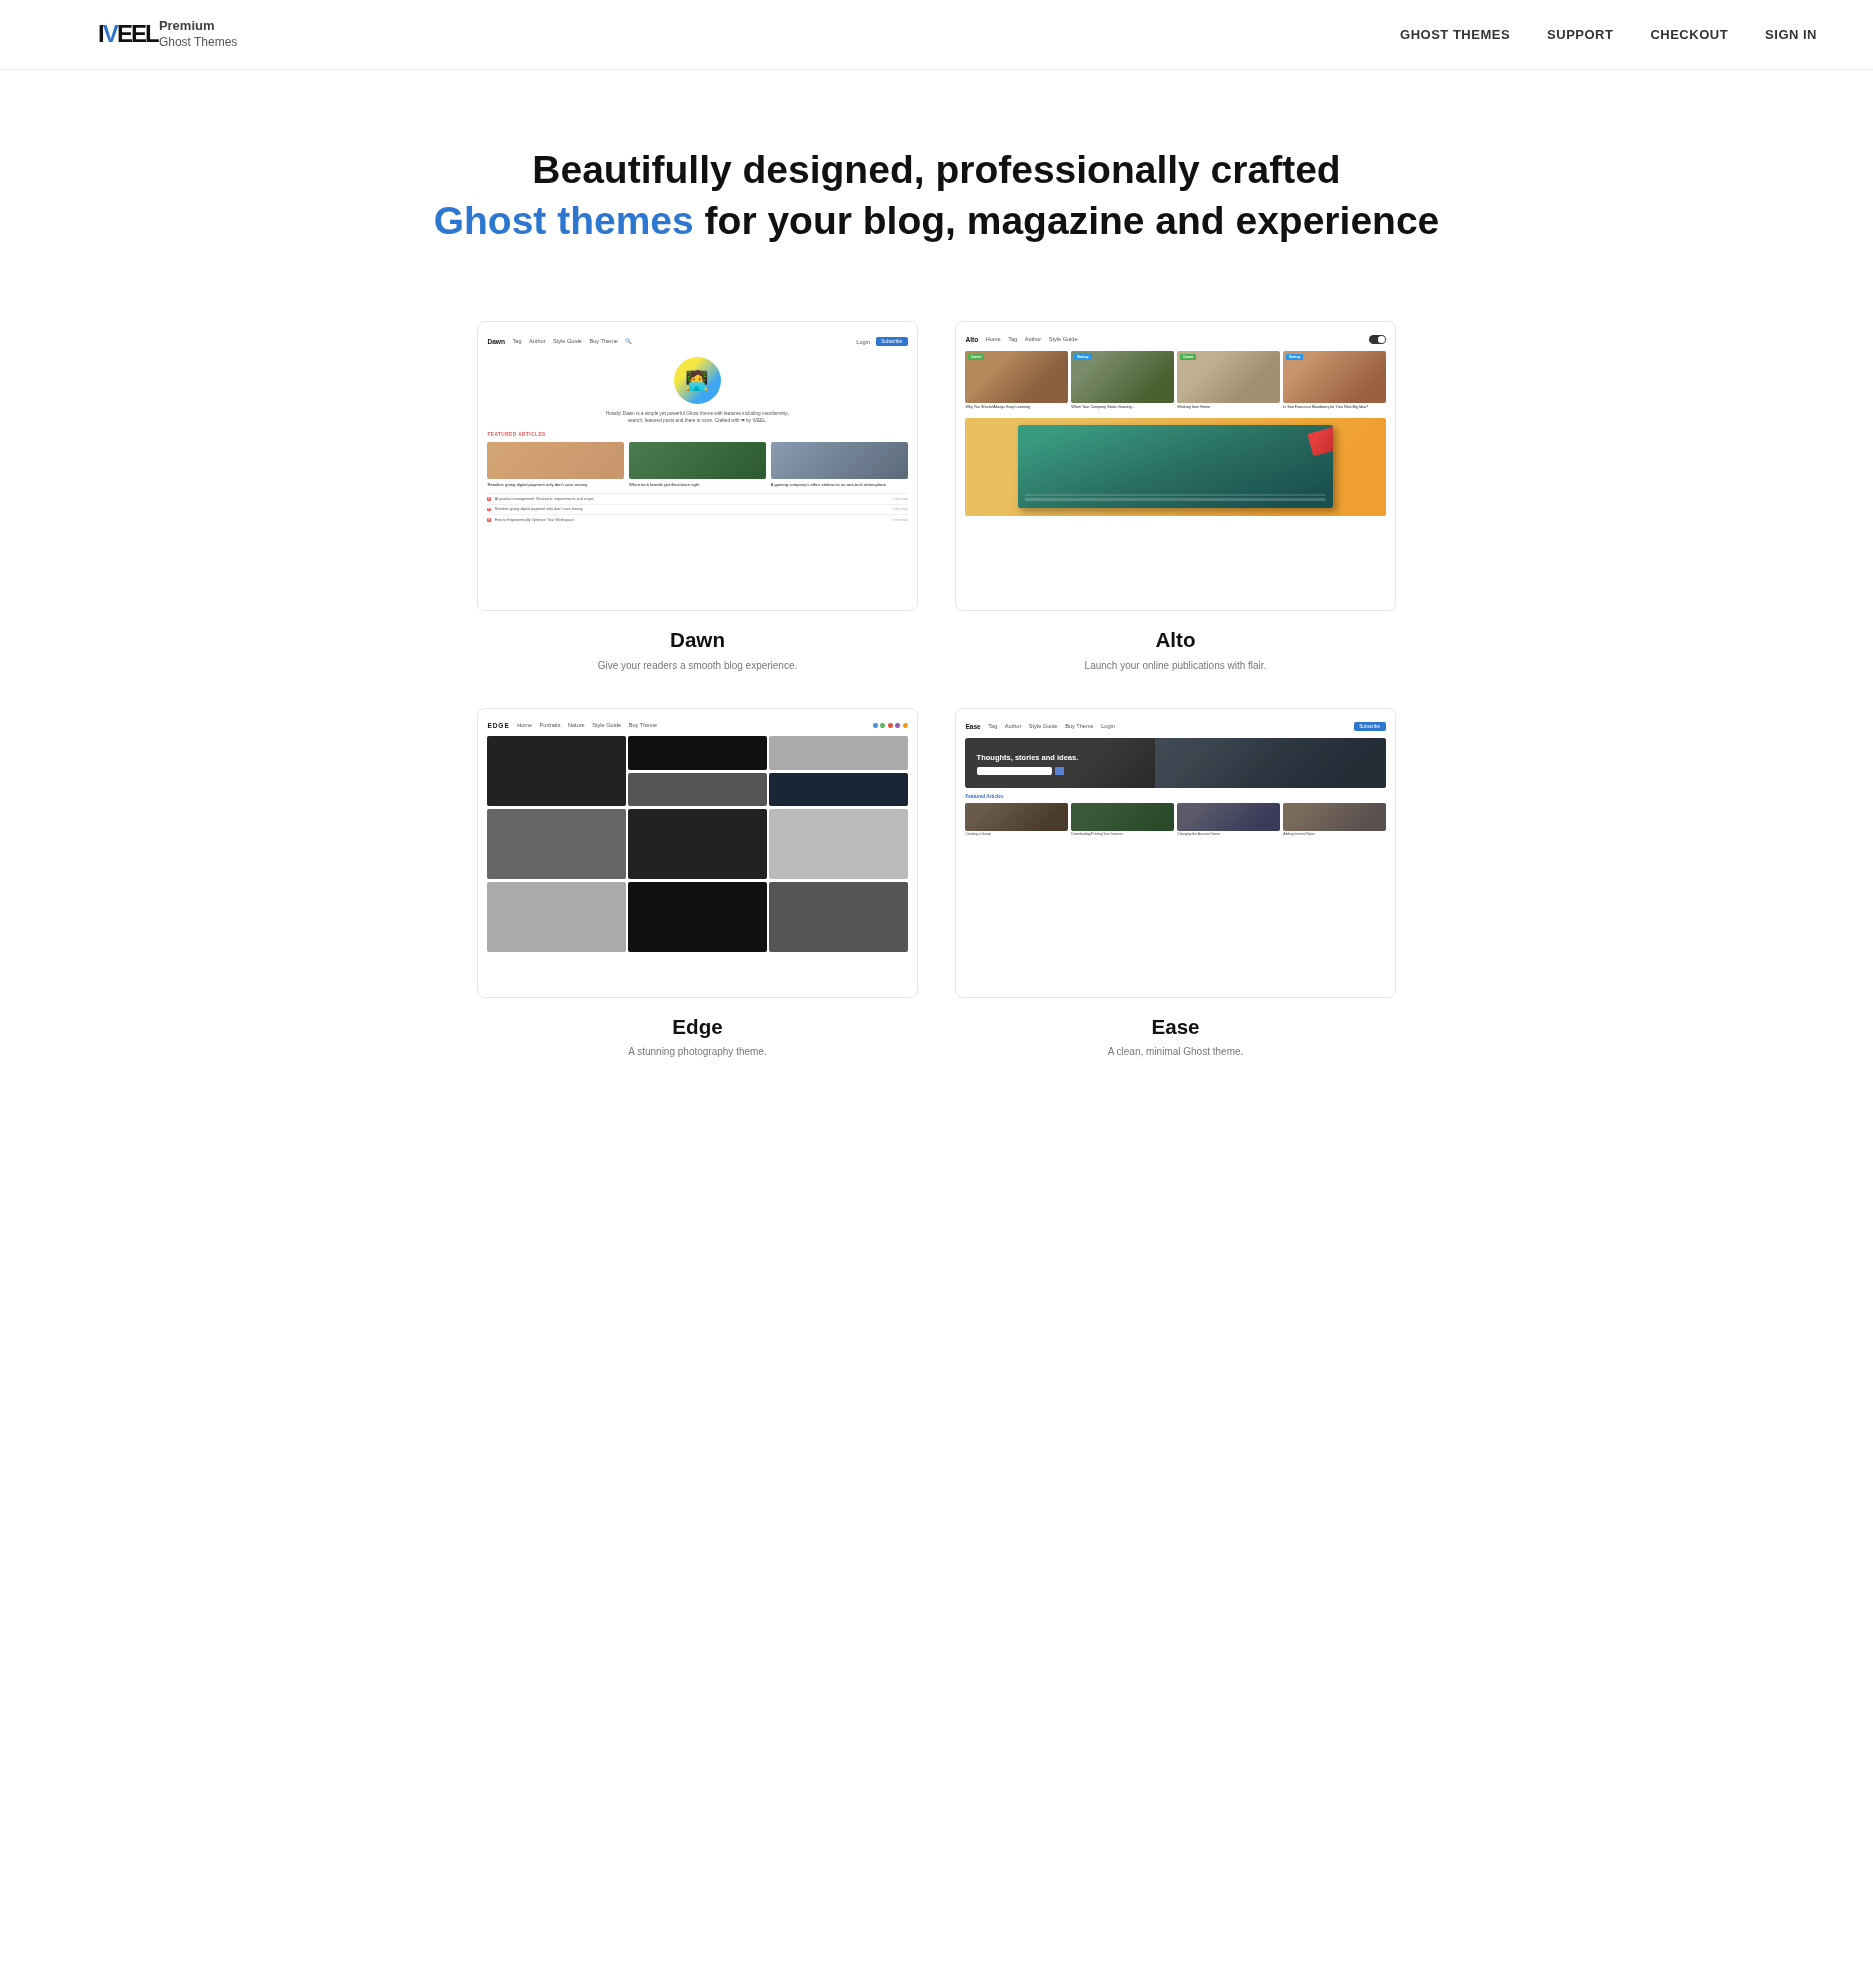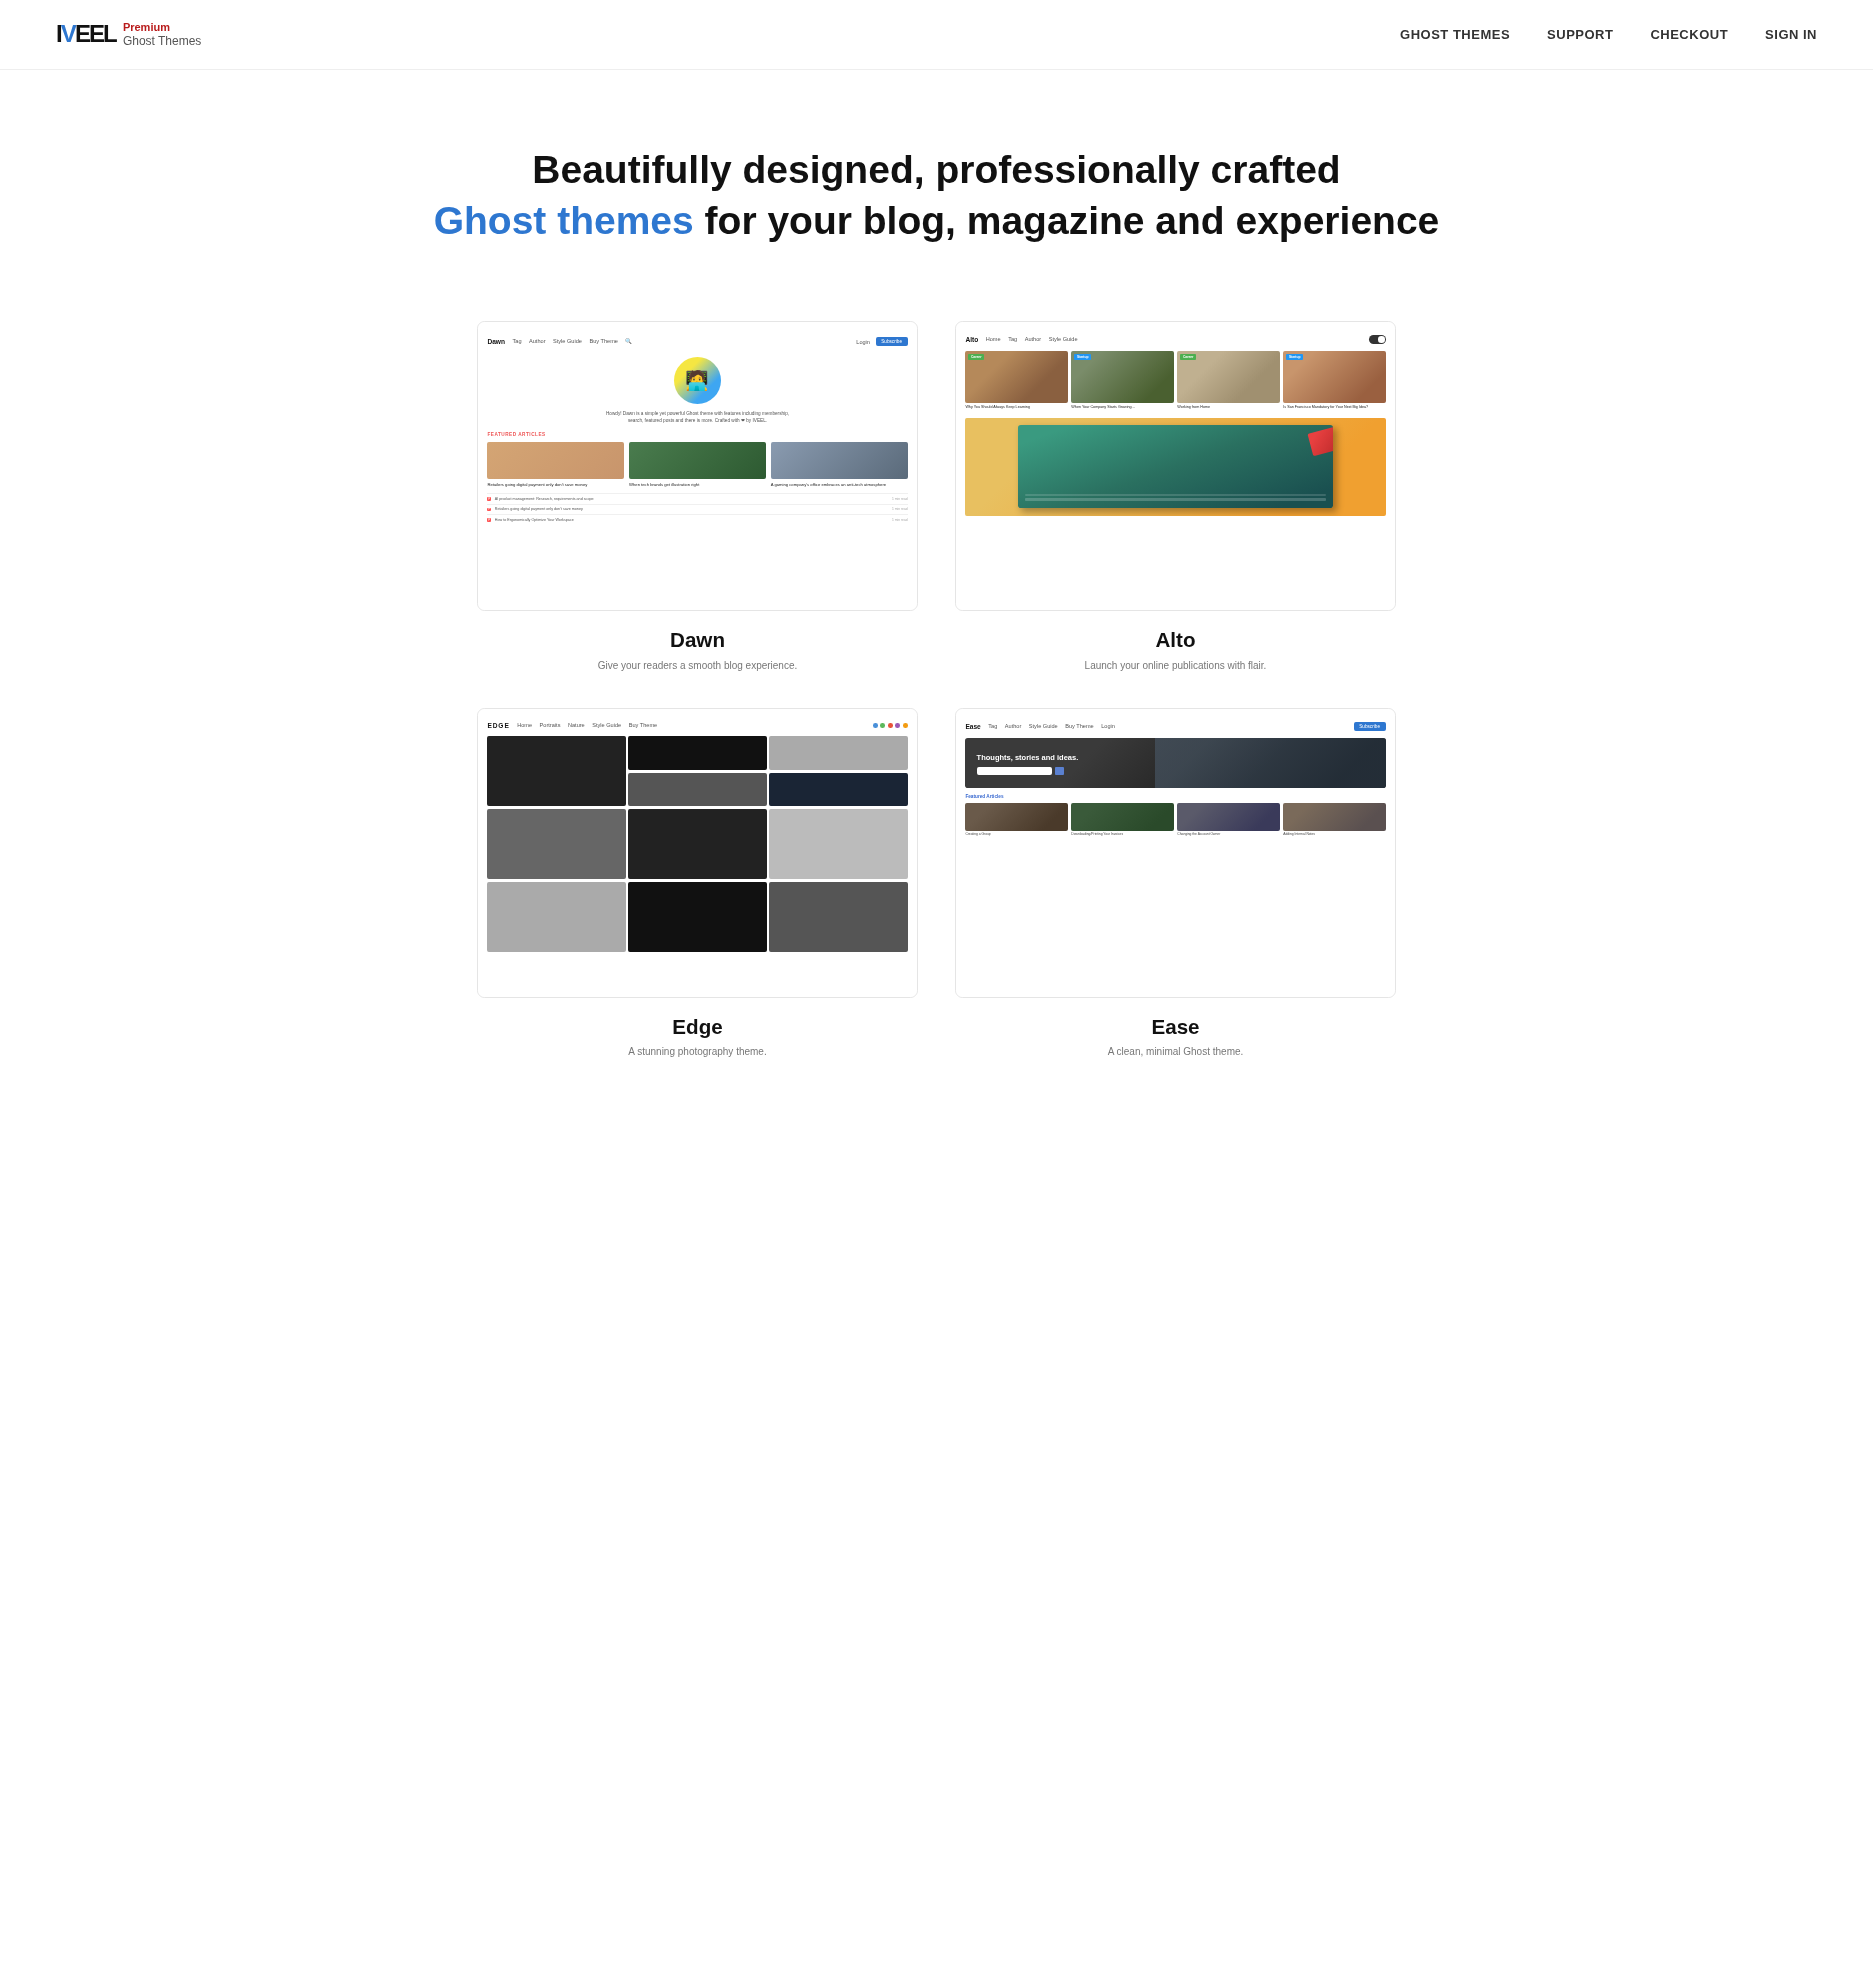--- a/index.html
+++ b/index.html
@@ -10,33 +10,34 @@
       display: flex;
       align-items: center;
       justify-content: space-between;
       padding: 0 56px;
       height: 70px;
       border-bottom: 0.9px solid #eee;
     }
     .logo-area {
       display: flex;
       align-items: center;
-      gap: 7px;
+      gap: 1px;
       text-decoration: none;
       color: inherit;
+      margin-left: 42px;
     }
     .logo-mark {
       font-size: 24px;
       font-weight: 900;
       letter-spacing: -1.9px;
       color: #111;
     }
     .logo-mark span { color: #2e77d0; }
     .logo-text { font-size: 12px; line-height: 1.3; color: #555; }
-    .logo-text strong { display: block; font-weight: 700; color: #b91c1c; font-size: 11px; }
+    .logo-text strong { display: block; font-weight: 700; color: #404040; font-size: 13px; }
     nav { display: flex; align-items: center; gap: 37px; }
     nav a {
       text-decoration: none;
       font-size: 13px;
       font-weight: 600;
       color: #333;
       letter-spacing: 0.5px;
       text-transform: uppercase;
     }
 

